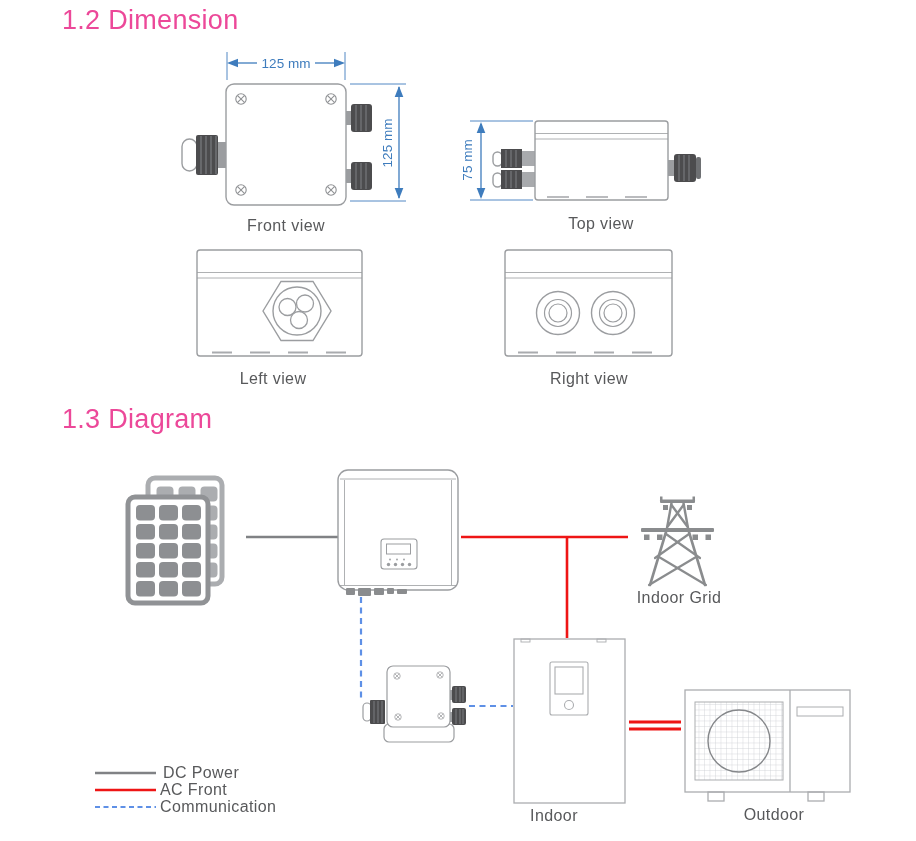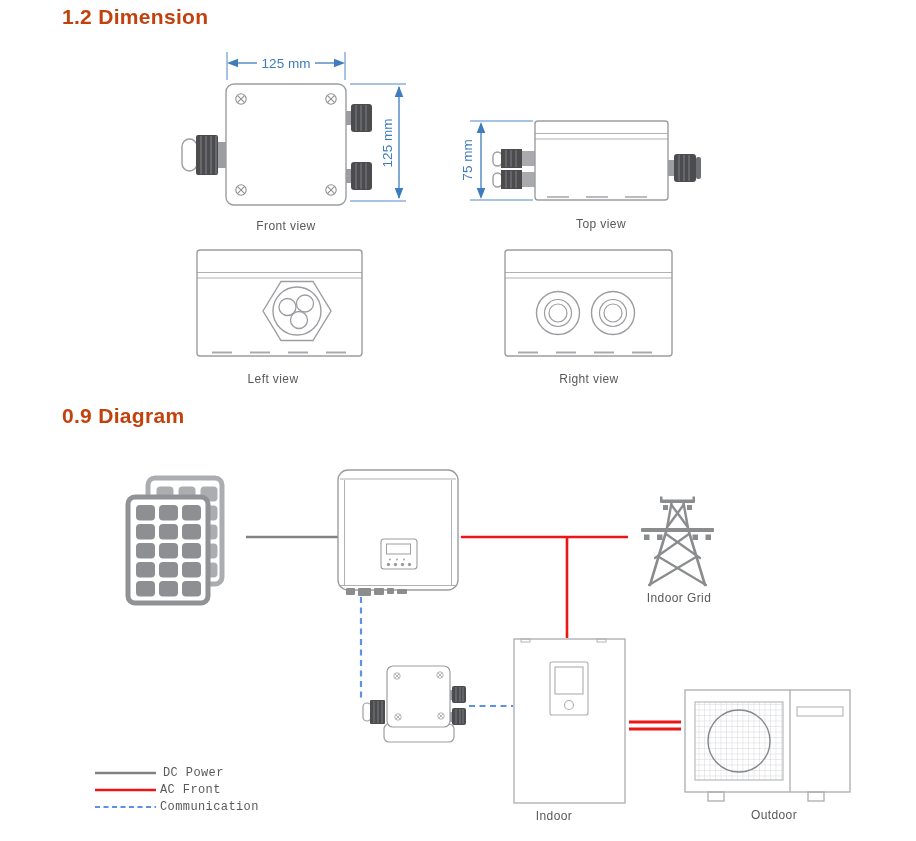--- a/index.html
+++ b/index.html
@@ -2,24 +2,24 @@
 <html><head>
 <meta charset="utf-8">
 <style>
   html,body{margin:0;padding:0;background:#fff;}
   .page{position:relative;width:916px;height:841px;background:#fff;
         font-family:"Liberation Sans", sans-serif;overflow:hidden;}
   .canvas{position:absolute;left:0;top:0;}
   .txt{position:absolute;white-space:nowrap;}
   .center{transform:translate(-50%,-50%);}
   .vtext{transform:translate(-50%,-50%) rotate(-90deg);}
-  .vcenter{transform:translateY(-50%);font-family:Liberation Mono, monospace;}
-  .h2{font-size:21px;font-weight:700;color:#c2410c;letter-spacing:.3px;}
+  .vcenter{transform:translateY(-50%);}
+  .h2{font-size:27px;font-weight:400;color:#ec4899;letter-spacing:.3px;}
   .dim{font-size:13.5px;color:#3e7cbd;}
-  .lbl{font-size:12px;color:#58595b;letter-spacing:.4px;}
+  .lbl{font-size:16px;color:#58595b;letter-spacing:.4px;}
 </style>
 </head>
 <body>
 
 <div class="page">
 
 <svg class="canvas" width="916" height="841" viewBox="0 0 916 841">
   <defs>
     <g id="screw" fill="none" stroke="#8f9194" stroke-width="1.1">
       <circle r="5.2"></circle>
@@ -321,21 +321,21 @@
 
 <div class="txt dim center" style="left:286px;top:63px">125 mm</div>
 <div class="txt dim vtext" style="left:387px;top:143px">125 mm</div>
 <div class="txt dim vtext" style="left:467px;top:160px">75 mm</div>
 
 <div class="txt lbl center" style="left:286px;top:226px">Front view</div>
 <div class="txt lbl center" style="left:601px;top:224px">Top view</div>
 <div class="txt lbl center" style="left:273px;top:379px">Left view</div>
 <div class="txt lbl center" style="left:589px;top:379px">Right view</div>
 
-<div class="txt h2" style="left:62px;top:404px">0.9 Diagram</div>
+<div class="txt h2" style="left:62px;top:404px">1.3 Diagram</div>
 
 <div class="txt lbl center" style="left:679px;top:598px">Indoor Grid</div>
 <div class="txt lbl center" style="left:554px;top:816px">Indoor</div>
 <div class="txt lbl center" style="left:774px;top:815px">Outdoor</div>
 
 <div class="txt lbl vcenter" style="left:163px;top:773px">DC Power</div>
 <div class="txt lbl vcenter" style="left:160px;top:790px">AC Front</div>
 <div class="txt lbl vcenter" style="left:160px;top:807px">Communication</div>
 
 </div>

